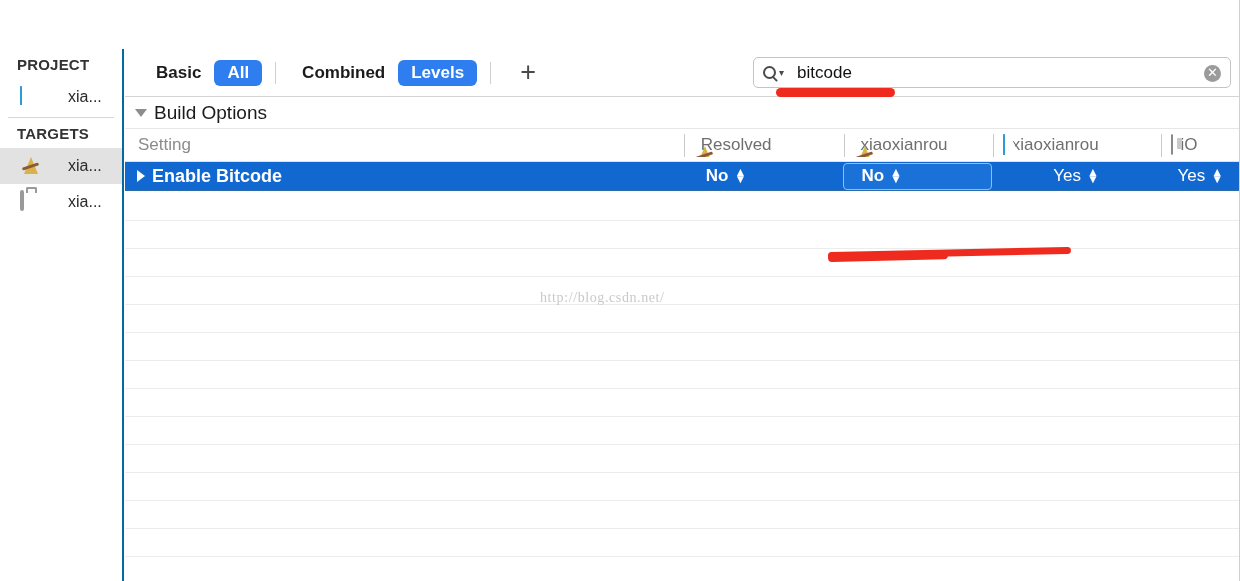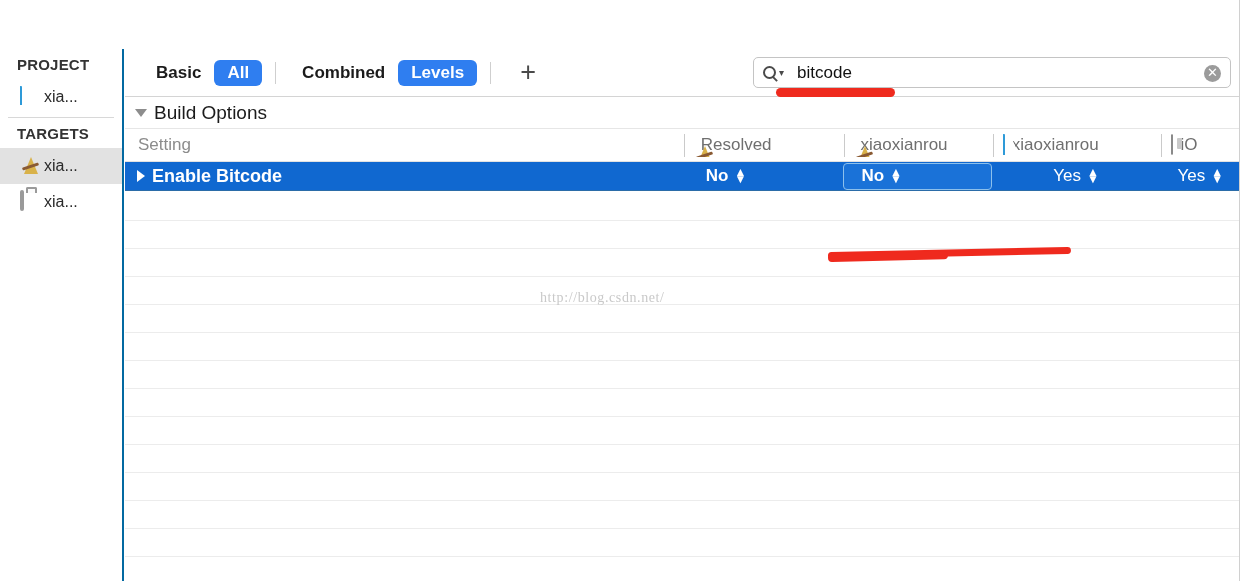--- a/index.html
+++ b/index.html
@@ -55,21 +55,21 @@
     border-right: 2px solid #0369a1;
   }
   .side-head {
     font-size: 15px; font-weight: bold; color: #333;
     padding: 7px 0 6px 17px;
     letter-spacing: .2px;
   }
   .side-row {
     display: flex; align-items: center;
     height: 36px;
-    padding-left: 44px;
+    padding-left: 68px;
     font-size: 16px; color: #2a2a2a;
     position: relative;
   }
   .side-row.selected { background: #e2e2e2; }
   .side-sep { height: 1px; background: #d8d8d8; margin: 2px 8px 0 8px; }
   .side-icon { position: absolute; left: 20px; top: 8px; width: 20px; height: 21px; }
   .side-label { white-space: nowrap; }
 
   
   .ic-proj {

